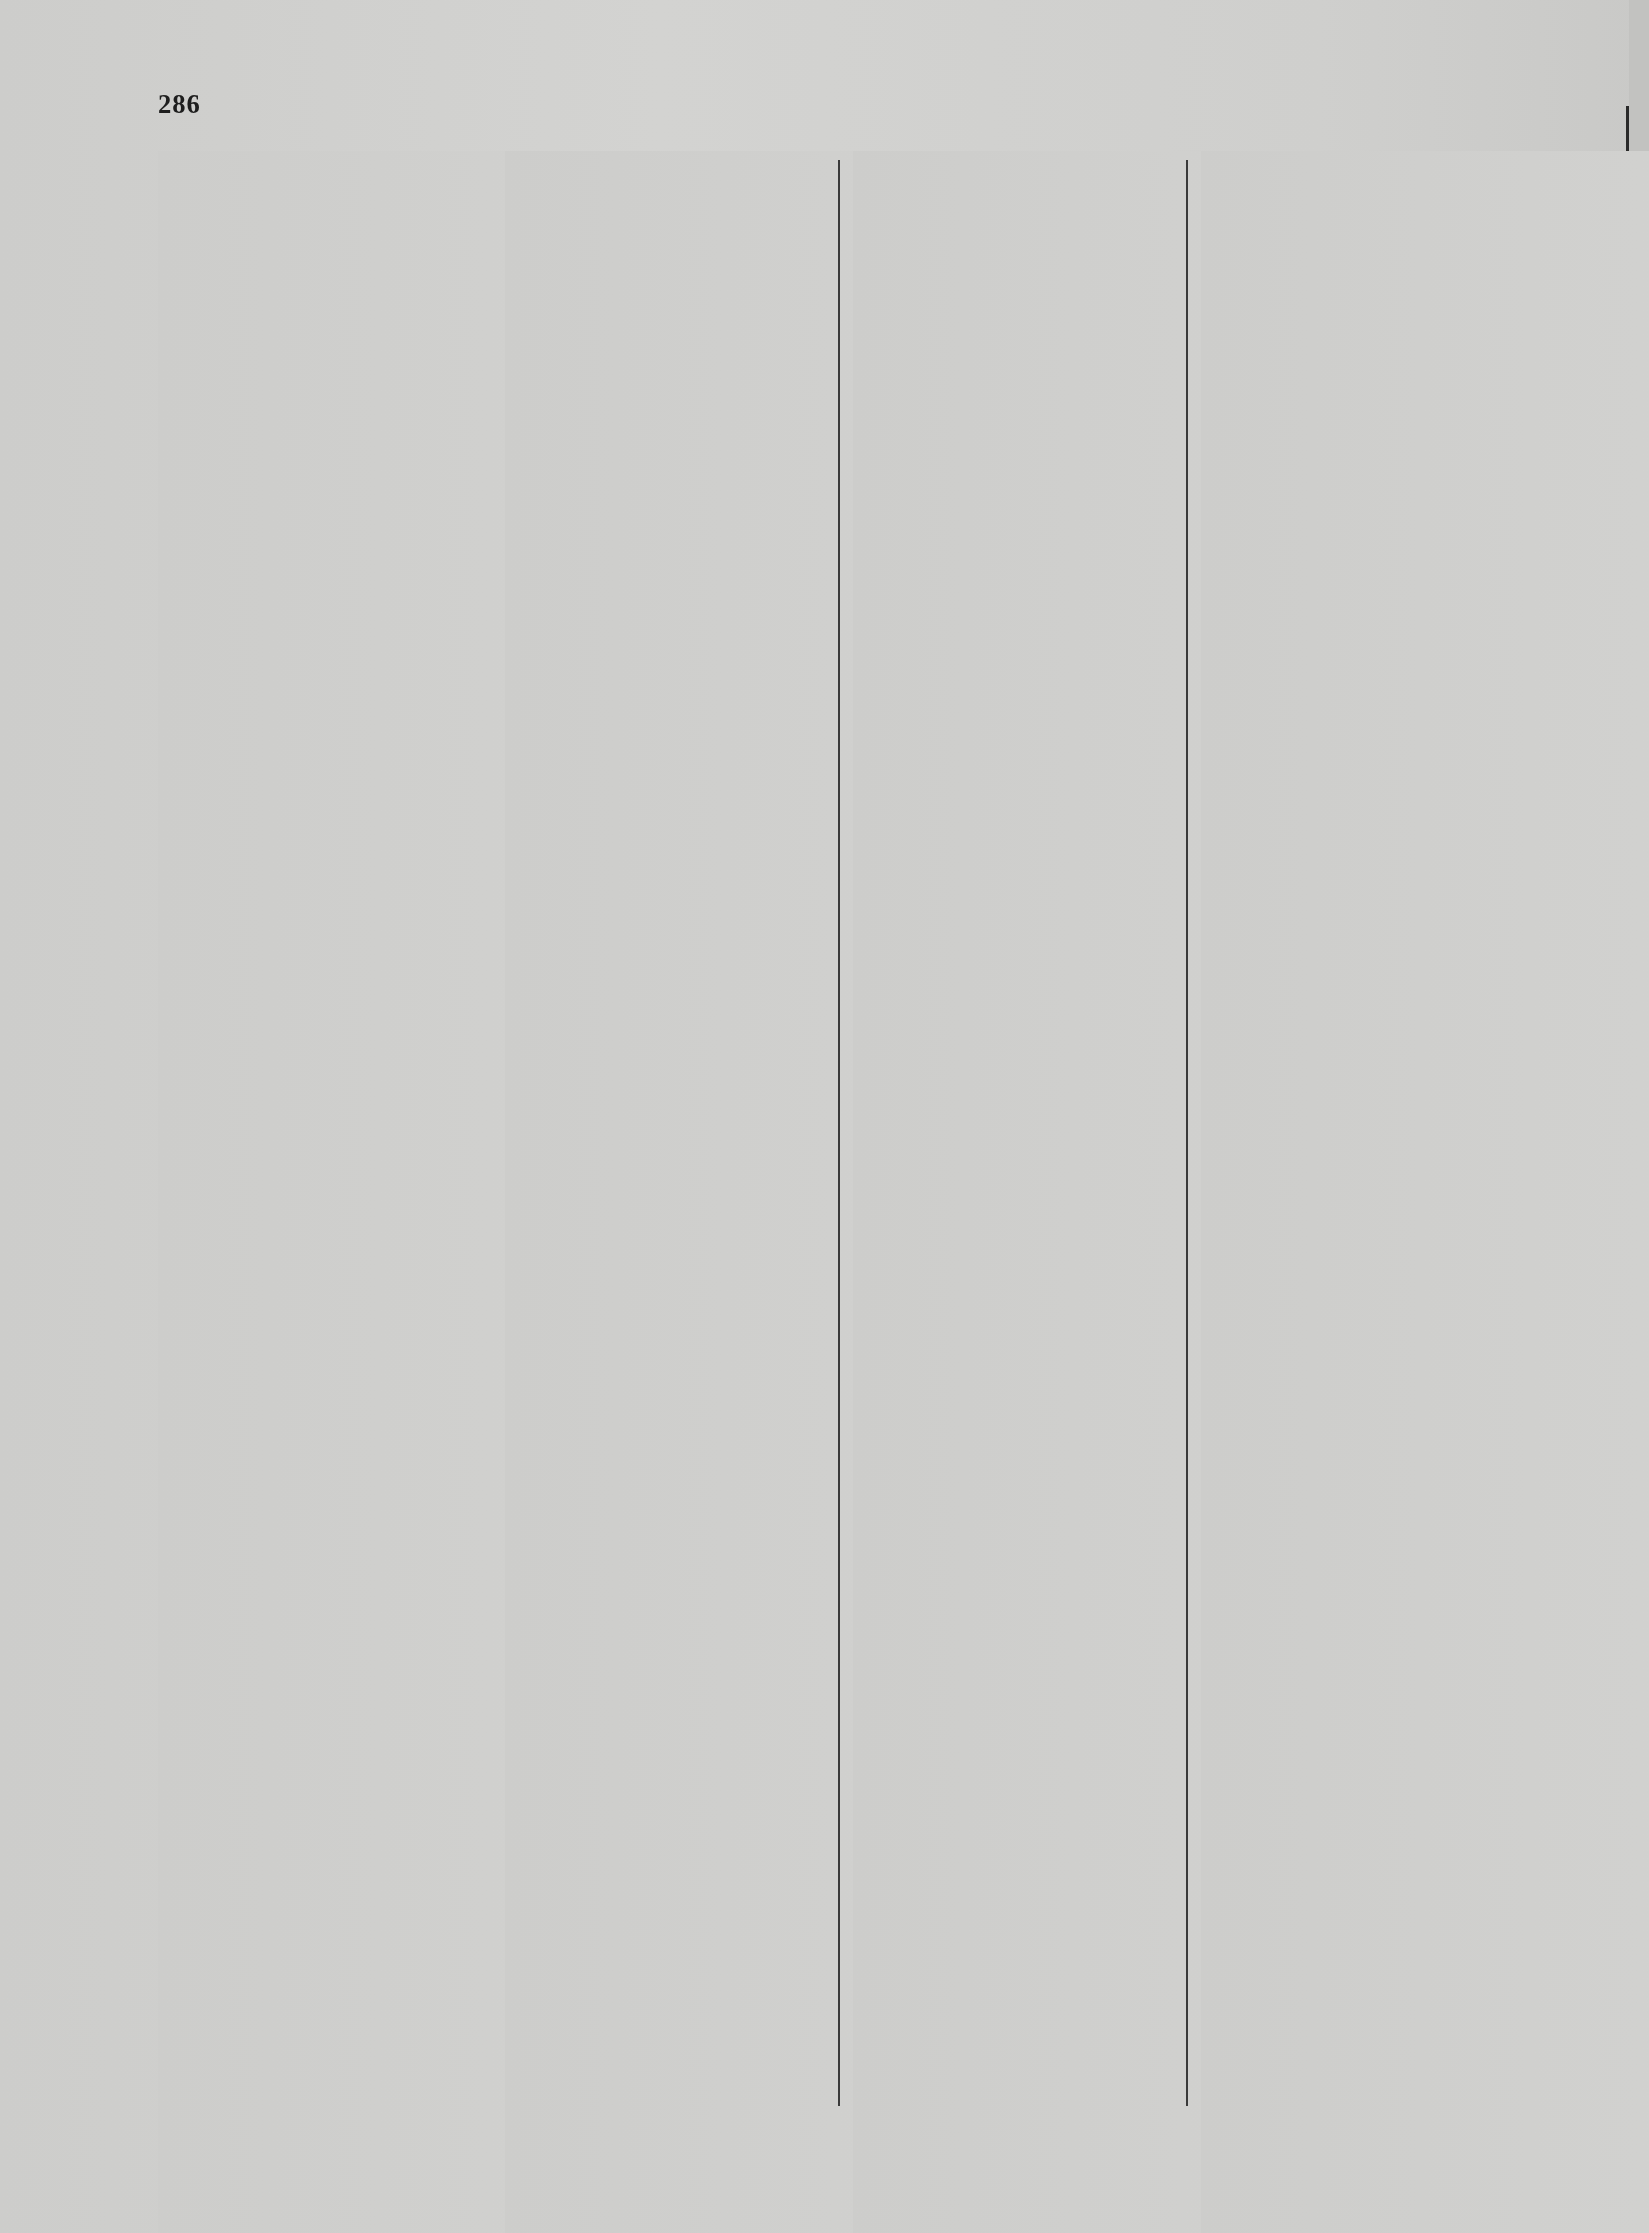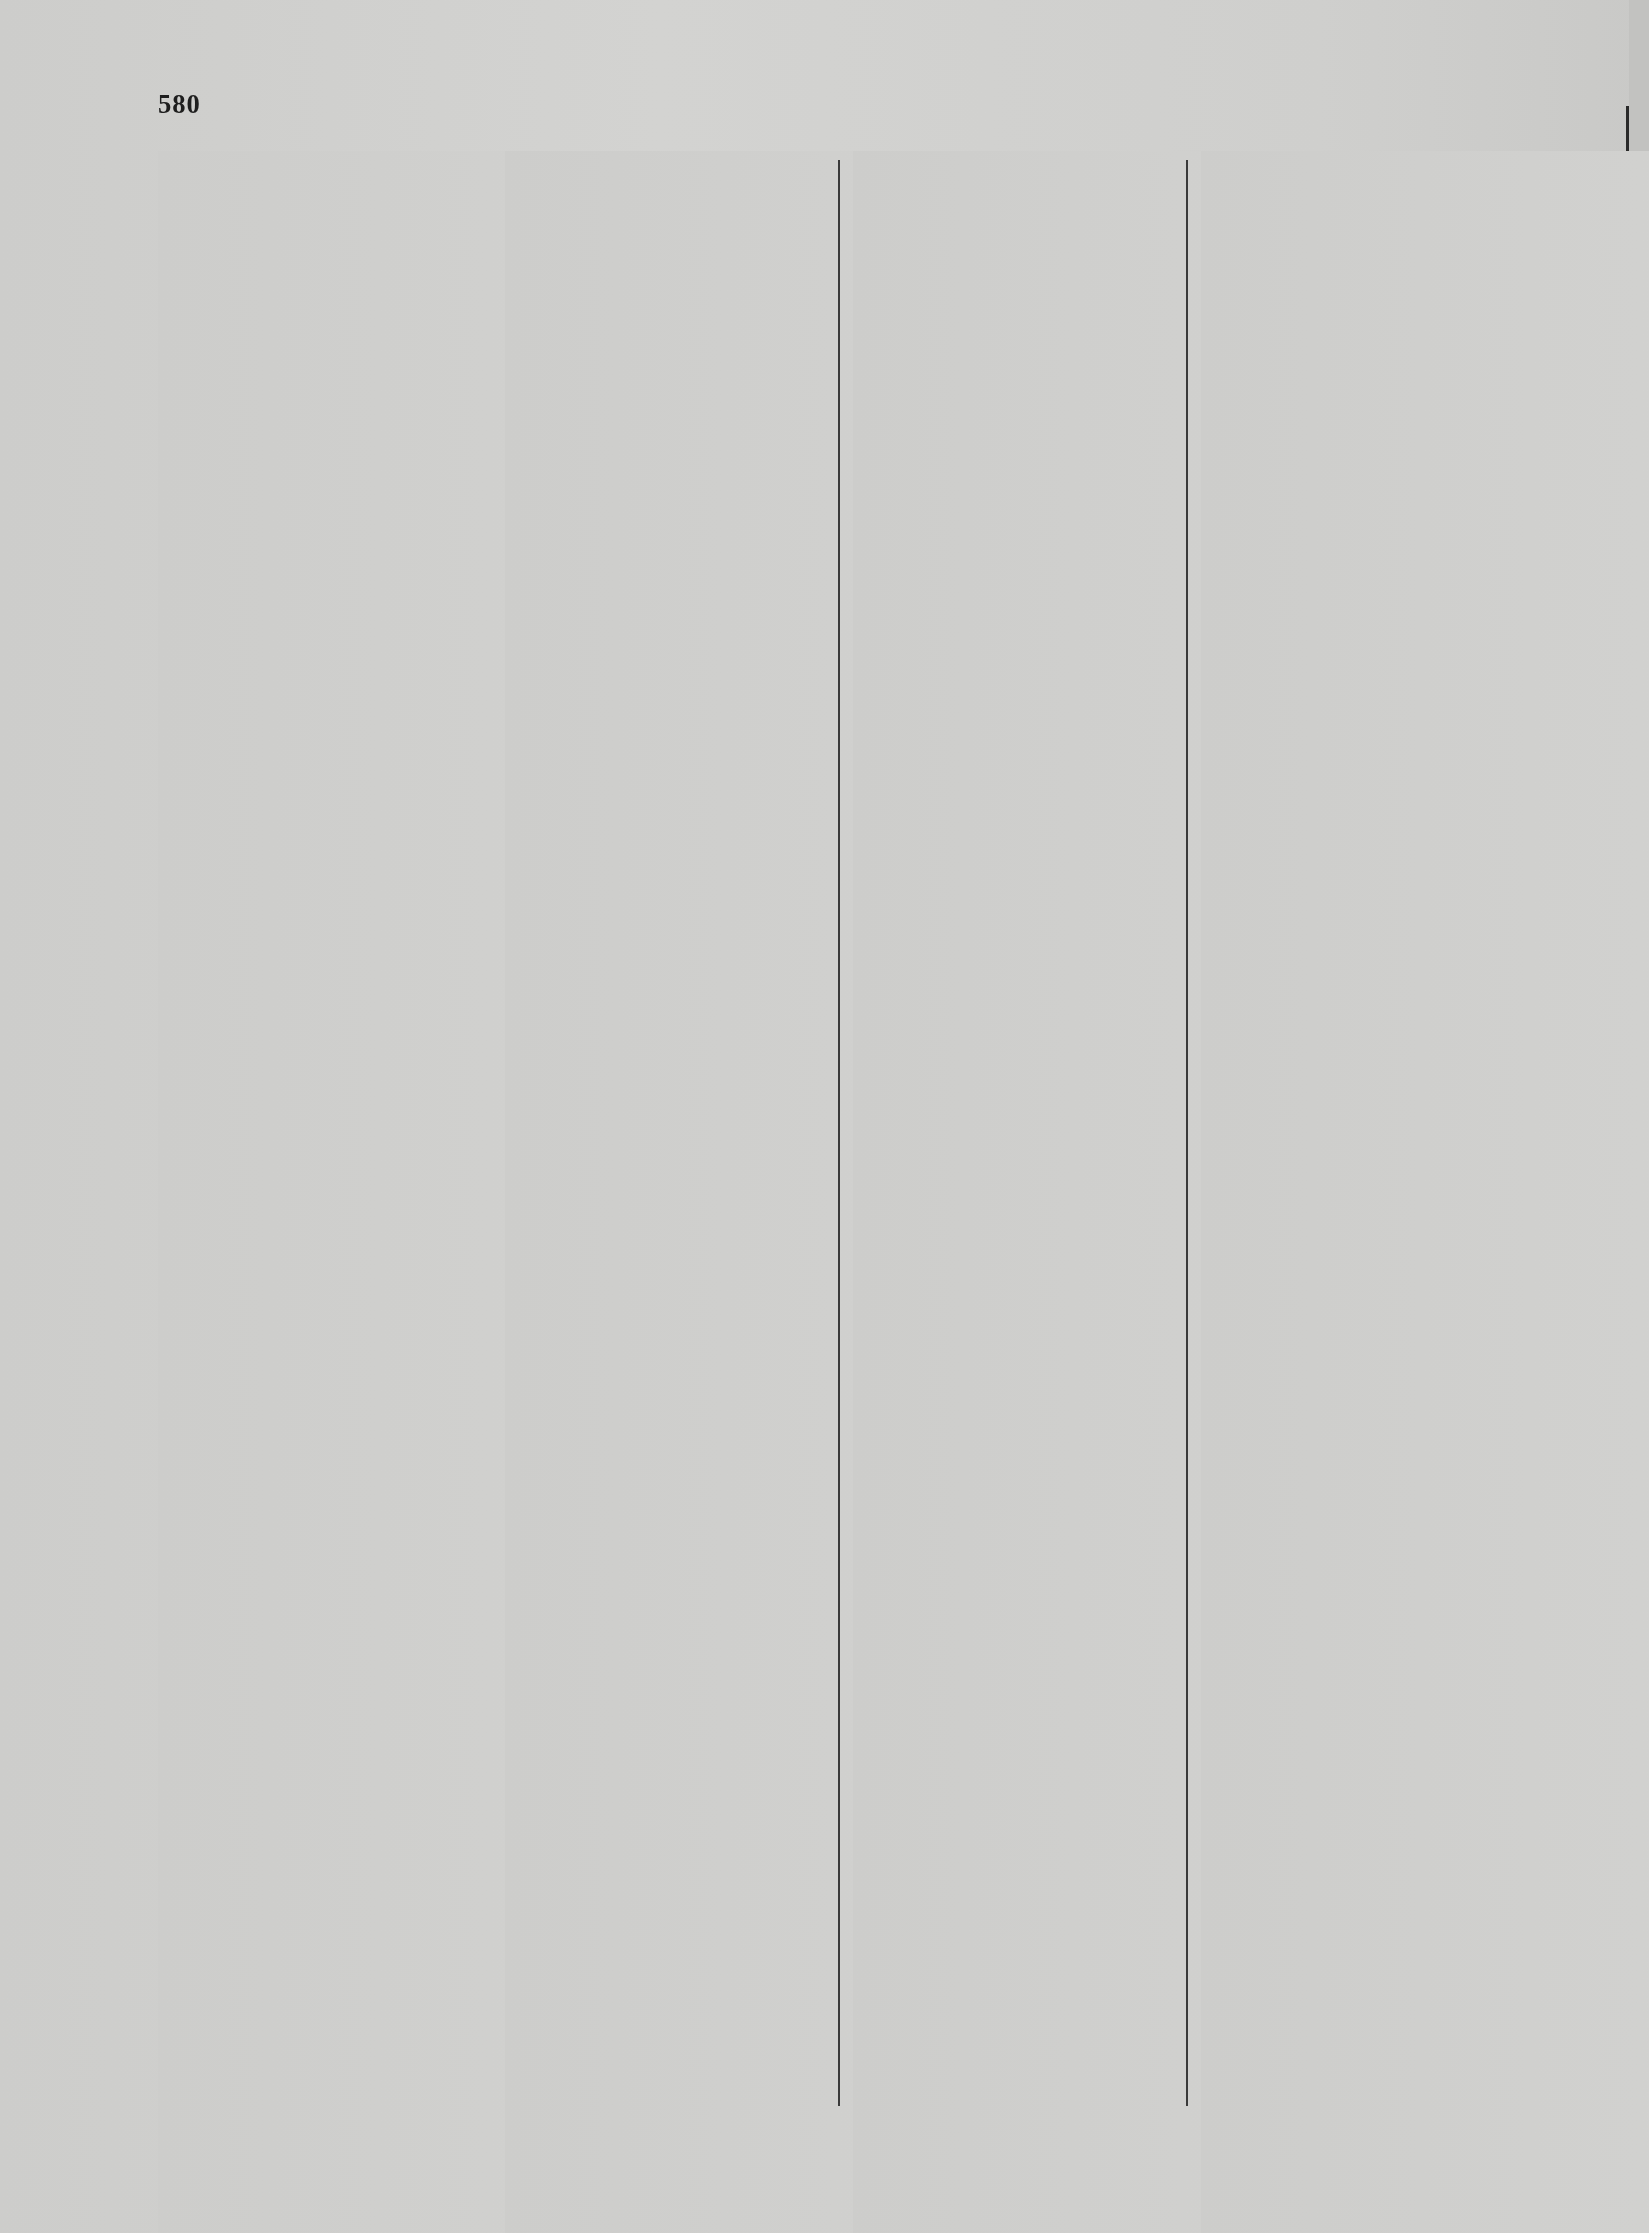--- a/index.html
+++ b/index.html
@@ -61,21 +61,21 @@
   .entry .page { flex: 0 0 auto; text-align: right; min-width: 35px; }
   .entry.nodots .dots::before { content: ""; }
 </style>
 </head>
 <body>
 
 <div class="page"></div>
 <div class="right-strip"></div>
 <div class="right-edge"></div>
 
-<div class="page-number">580</div>
+<div class="page-number">286</div>
 
 <div class="col" id="col0" style="left:158px; width:340px;">
   <div class="col-head">Seite</div>
   <div class="entries">
       <div class="entry">
         <span class="name" style="padding-left: 0px;">Žaga</span>
         <span class="dots"></span>
         <span class="page">253</span>
       </div>
       <div class="entry">

